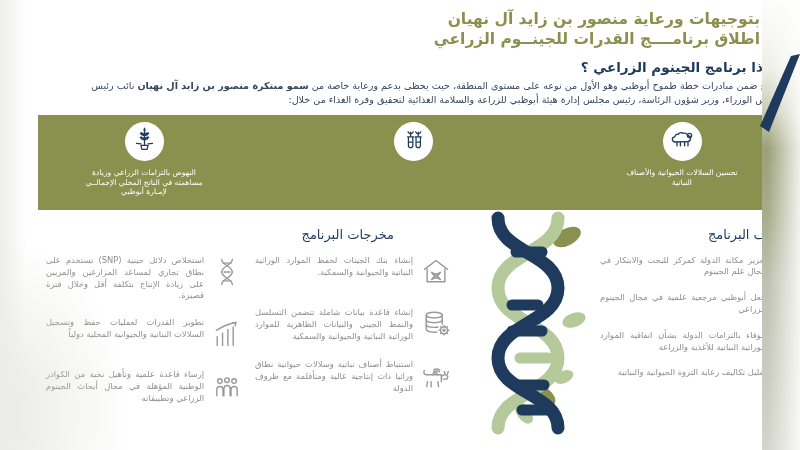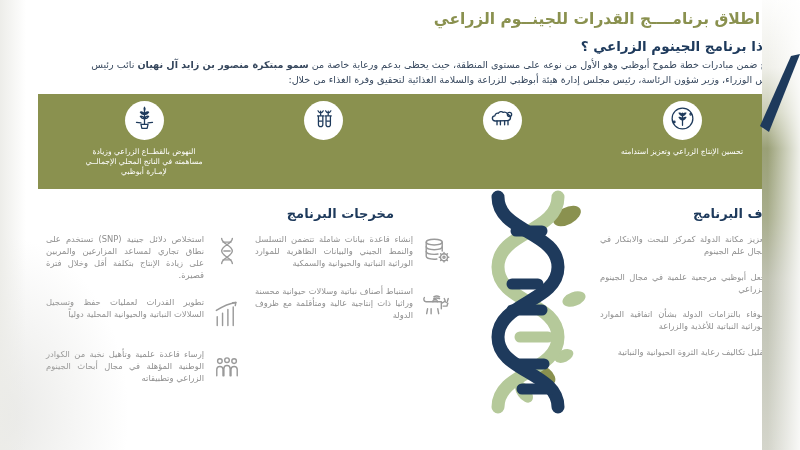--- a/index.html
+++ b/index.html
@@ -30,21 +30,21 @@
   .banner{margin-top:7px;height:95px;display:flex;justify-content:space-between;
           padding:7px 52px 0 40px;box-sizing:border-box;}
   .pillar{display:flex;flex-direction:column;align-items:center;width:132px;}
   .pillar .circle{width:39px;height:39px;border-radius:50%;background:#fff;
                   display:flex;align-items:center;justify-content:center;flex:0 0 auto;}
   .pillar .plabel{margin-top:7px;color:#ffffff;font-size:7.6px;line-height:1.3;text-align:center;}
 
   
   .main{display:flex;padding:0 8px 0 0;align-items:flex-start;}
   .goals{width:192px;flex:0 0 auto;}
-  .sec-heading{font-size:13px;font-weight:bold;text-align:right;margin:17px 4px 13px 0;}
+  .sec-heading{font-size:13px;font-weight:normal;text-align:right;margin:17px 4px 13px 0;}
   .goal-item{display:flex;gap:7px;margin:0 2px 14px 0;align-items:flex-start;}
   .goal-item svg{flex:0 0 auto;margin-top:1px;}
   .gtxt{font-size:8.4px;line-height:1.4;text-align:justify;text-align-last:right;}
 
   .helix-wrap{width:142px;flex:0 0 auto;margin-top:0px;}
   .helix-wrap svg{overflow:visible;display:block;}
 
   .outputs{flex:1;min-width:0;padding-right:6px;}
   .outputs .sec-heading{margin-right:58px;}
   .out-grid{display:flex;gap:12px;padding-left:8px;}
@@ -57,60 +57,46 @@
 <body>
 
 <div class="page">
 
   <div class="edge-left"></div>
   <div class="corner-shadow"></div>
 
   <div class="content">
 
     <div class="title" style="color:#8a914f">
+      <div>بتوجيهات ورعاية منصور بن زايد آل نهيان</div>
       <div>اطلاق برنامــــج القدرات للجينــوم الزراعي</div>
     </div>
 
     <div class="why">
       <div class="heading" style="color:#1e3a5c">لماذا برنامج الجينوم الزراعي ؟</div>
       <p class="para" style="color:#35465c"><span>يندرج ضمن مبادرات خطة طموح أبوظبي وهو الأول من نوعه على مستوى المنطقة، حيث يحظى بدعم ورعاية خاصة من </span><b>سمو مبتكرة منصور بن زايد آل نهيان</b><span> نائب رئيس مجلس الوزراء، وزير شؤون الرئاسة، رئيس مجلس إدارة هيئة أبوظبي للزراعة والسلامة الغذائية لتحقيق وفرة الغذاء من خلال:</span></p>
     </div>
 
     <div class="banner" style="background:#8a914f">
 
 
-      <div class="pillar">
-        <div class="circle">
-          <span>
-            <svg width="27" height="27" viewBox="0 0 32 32">
-                <g stroke="#1e3a5c" fill="none" stroke-width="1.5" stroke-linecap="round" stroke-linejoin="round">
-                  <circle cx="16" cy="16" r="12.3"></circle>
-                  <path d="M16 9.5V24"></path>
-                  <path d="M16 13c-3-1-4-3.4-4-3.4s3.2-.4 4 3.4zM16 13c3-1 4-3.4 4-3.4s-3.2-.4-4 3.4zM16 18c-3-1-4-3.4-4-3.4s3.2-.4 4 3.4zM16 18c3-1 4-3.4 4-3.4s-3.2-.4-4 3.4z"></path>
-                  <circle cx="6.2" cy="20" r="1"></circle>
-                  <circle cx="25.8" cy="11" r="1"></circle>
-                </g>
-              </svg>
-          </span>
-        </div>
-        <div class="plabel">تحسين الإنتاج الزراعي وتعزيز استدامته</div>
-      </div>
 
       <div class="pillar">
         <div class="circle">
           <span>
             <svg width="27" height="27" viewBox="0 0 32 32">
                 <g stroke="#1e3a5c" fill="none" stroke-width="1.6" stroke-linecap="round" stroke-linejoin="round">
                   <path d="M7.5 19c-2.2 0-3.5-1.5-3.5-3.2 0-1.8 1.4-3 3-3 .1-2 1.9-3.6 4.1-3 1-2 4-2.7 5.7-1 2.4-.9 5 .3 5.4 2.5 1.9.4 3.3 1.9 3.3 3.6 0 2-1.7 3.6-3.7 3.6z"></path>
                   <path d="M9.5 19v4.5M13.5 19v4.5M18.5 19v4.5M22.5 19v4.5"></path>
                   <circle cx="24.3" cy="11.3" r="2.5"></circle>
                 </g>
               </svg>
           </span>
         </div>
+        <div class="plabel">تحسين السلالات الحيوانية والأصناف النباتية</div>
       </div>
 
       <div class="pillar">
         <div class="circle">
           <span>
             <svg width="27" height="27" viewBox="0 0 32 32">
                 <g stroke="#1e3a5c" fill="none" stroke-width="1.5" stroke-linecap="round" stroke-linejoin="round">
                   <path d="M10 13v10a2.6 2.6 0 0 0 5.2 0V13zM9 13h7.2M19 13v10a2.6 2.6 0 0 0 5.2 0V13zM18 13h7.2"></path>
                   <path d="M12.6 12V7.3M12.6 9.5c-2-.4-3.1-2.6-3.1-2.6M12.6 9.5c2-.4 3.1-2.6 3.1-2.6M21.6 12V7.3M21.6 9.5c-2-.4-3.1-2.6-3.1-2.6M21.6 9.5c2-.4 3.1-2.6 3.1-2.6"></path>
                   <path d="M10.8 19h3.6M19.8 19h3.6"></path>
@@ -127,21 +113,21 @@
                 <g stroke="#1e3a5c" fill="none" stroke-width="1.5" stroke-linecap="round" stroke-linejoin="round">
                   <path d="M16 6.5V23"></path>
                   <path d="M16 11.5c-3.4-.5-4.9-3-4.9-3s3.4-1 4.9 3zM16 11.5c3.4-.5 4.9-3 4.9-3s-3.4-1-4.9 3zM16 16.5c-3.4-.5-4.9-3-4.9-3s3.4-1 4.9 3zM16 16.5c3.4-.5 4.9-3 4.9-3s-3.4-1-4.9 3z"></path>
                   <path d="M16 6.5c-1-2 0-3.8 0-3.8s1.4 1.8 0 3.8z"></path>
                   <path d="M11.8 23h8.4l-1.1 4.6h-6.2z"></path>
                   <path d="M6.5 20.5l5.3.8M25.5 20.5l-5.3.8"></path>
                 </g>
               </svg>
           </span>
         </div>
-        <div class="plabel">النهوض بالقطــاع الزراعي وزيادة مساهمته في الناتج المحلي الإجمالــي لإمـارة أبوظبي</div>
+        <div class="plabel">النهوض بالتزامات الزراعي وزيادة مساهمته في الناتج المحلي الإجمالــي لإمـارة أبوظبي</div>
       </div>
 
     </div>
 
     <div class="main">
 
       <div class="goals">
         <div class="sec-heading" style="color:#1e3a5c">أهداف البرنامج</div>
 
         <div class="goal-item">
@@ -218,20 +204,32 @@
         </svg>
       </div>
 
       <div class="outputs">
         <div class="sec-heading" style="color:#1e3a5c">مخرجات البرنامج</div>
 
         <div class="out-grid">
 
           <div class="out-col">
 
+            <div class="out-item">
+              <span>
+                <svg width="32" height="32" viewBox="0 0 36 36">
+                    <g stroke="#9a9a9a" fill="none" stroke-width="1.6" stroke-linecap="round" stroke-linejoin="round">
+                      <path d="M5 15L18 5l13 10"></path>
+                      <path d="M8 14.5V29h20V14.5"></path>
+                      <path d="M13 18.5c3 2.2 7 2.2 10 0M13 26.5c3-2.2 7-2.2 10 0M13.5 18.5c0 4.8 9 3.4 9 8M22.5 18.5c0 4.8-9 3.4-9 8"></path>
+                    </g>
+                  </svg>
+              </span>
+              <div class="otxt" style="color:#8f8f8f">إنشاء بنك الجينات لحفظ الموارد الوراثية النباتية والحيوانية والسمكية.</div>
+            </div>
 
             <div class="out-item">
               <span>
                 <svg width="32" height="32" viewBox="0 0 36 36">
                     <g stroke="#9a9a9a" fill="none" stroke-width="1.6" stroke-linecap="round">
                       <ellipse cx="16" cy="8" rx="9" ry="3.2"></ellipse>
                       <path d="M7 8v16c0 1.8 4 3.2 9 3.2 1 0 2-.1 3-.2M25 8v10"></path>
                       <path d="M7 13.3c0 1.8 4 3.2 9 3.2s9-1.4 9-3.2M7 18.6c0 1.8 4 3.2 9 3.2 1.5 0 2.9-.1 4.2-.35"></path>
                       <circle cx="27" cy="25" r="4"></circle>
                       <circle cx="27" cy="25" r="1.2"></circle>
@@ -246,21 +244,21 @@
               <span>
                 <svg width="32" height="32" viewBox="0 0 36 36">
                     <g stroke="#9a9a9a" fill="none" stroke-width="1.6" stroke-linecap="round" stroke-linejoin="round">
                       <path d="M6.5 16.5c-2.2-.6-2.8-3-1.6-4.6M6.5 16.5H24v8M8.5 24.5L7.5 30M12.5 24.5V30M20 24.5l1 5.5M24 18.5l4-2.2 3.3 2-1 3.2H26"></path>
                       <path d="M28.5 16l-1.2-3M30.8 16l1-3"></path>
                       <path d="M14.5 16.5c0-2 1.6-3.1 3-2M19.5 16.5c0-2-1.6-3.1-3-2"></path>
                       <path d="M15.5 11c2-1 4.5-1 6.5 0M15.5 13.2c2-1 4.5-1 6.5 0"></path>
                     </g>
                   </svg>
               </span>
-              <div class="otxt" style="color:#8f8f8f">استنباط أصناف نباتية وسلالات حيوانية محسنة وراثيا ذات إنتاجية عالية ومتأقلمة مع ظروف الدولة</div>
+              <div class="otxt" style="color:#8f8f8f">استنباط أصناف نباتية وسلالات حيوانية نطاق وراثيا ذات إنتاجية عالية ومتأقلمة مع ظروف الدولة</div>
             </div>
 
           </div>
 
           <div class="out-col">
 
             <div class="out-item">
               <span>
                 <svg width="32" height="32" viewBox="0 0 36 36">
                     <g stroke="#9a9a9a" fill="none" stroke-width="1.6" stroke-linecap="round">

